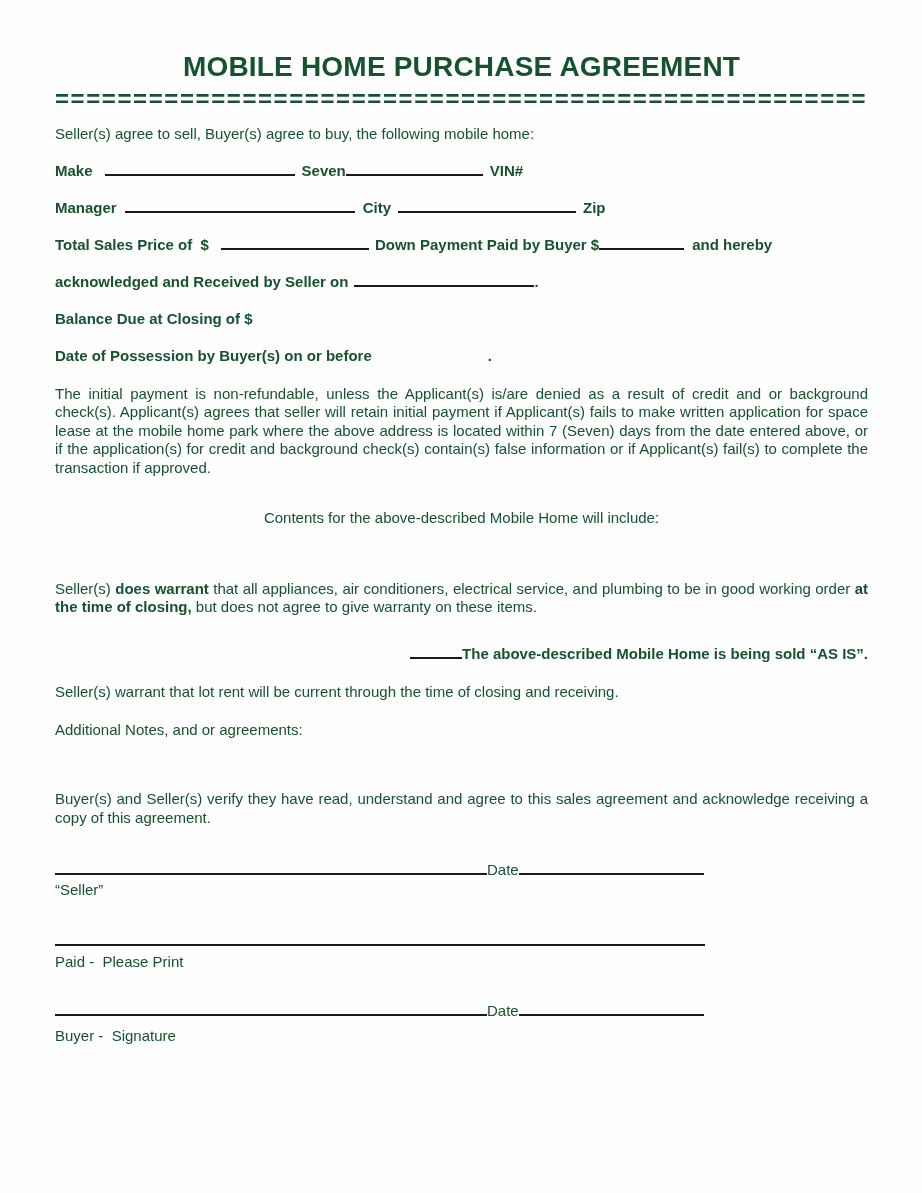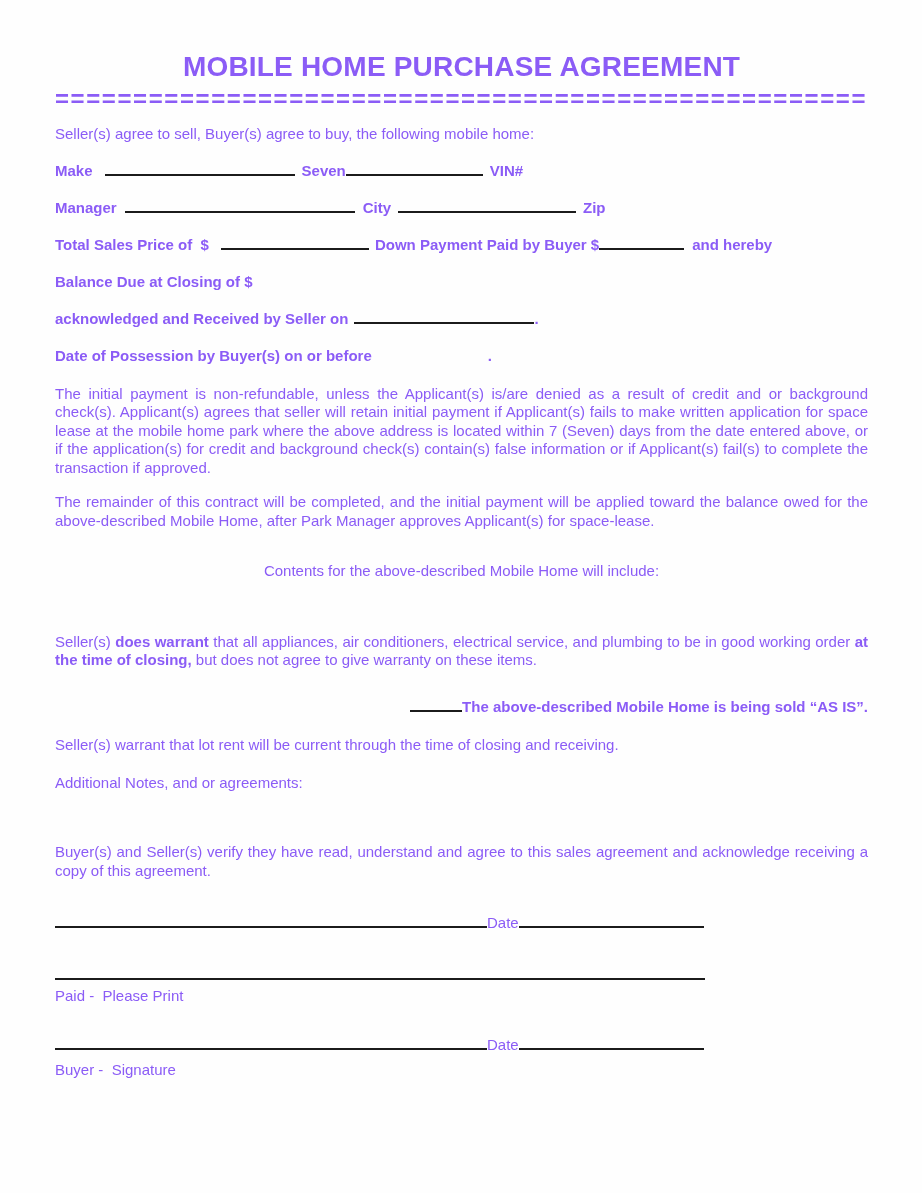--- a/index.html
+++ b/index.html
@@ -2,21 +2,21 @@
 <html><head>
 <meta charset="utf-8">
 <style>
   * { margin: 0; padding: 0; box-sizing: border-box; }
   html, body { background: #ffffff; }
   .page {
     position: relative;
     width: 922px;
     height: 1193px;
     background: #fefefe;
-    color: #8b5cf6;
+    color: #14532d;
     font-family: "Liberation Sans", sans-serif;
     font-size: 15px;
     padding: 52px 54px 0 55px;
     overflow: hidden;
   }
   .title {
     text-align: center;
     font-size: 28px;
     font-weight: bold;
     line-height: 1.1;
@@ -92,43 +92,43 @@
   <div class="separator">====================================================</div>
 
   <p class="intro">Seller(s) agree to sell, Buyer(s) agree to buy, the following mobile home:</p>
 
   <div class="form-row"><span class="lbl">Make</span><span class="blank w190 ml12"></span><span class="lbl ml7">Seven</span><span class="blank w137"></span><span class="lbl ml7">VIN#</span></div>
 
   <div class="form-row"><span class="lbl">Manager</span><span class="blank w230 ml8"></span><span class="lbl ml8">City</span><span class="blank w178 ml7"></span><span class="lbl ml7">Zip</span></div>
 
   <div class="form-row"><span class="lbl">Total Sales Price of  $</span><span class="blank w148 ml12"></span><span class="lbl ml6">Down Payment Paid by Buyer $</span><span class="blank w85"></span><span class="lbl ml8">and hereby</span></div>
 
+  <div class="form-row"><span class="lbl">acknowledged and Received by Seller on</span><span class="blank w180 ml6"></span><span class="lbl">.</span></div>
+
   <div class="form-row"><span class="lbl">Balance Due at Closing of $</span></div>
-
-  <div class="form-row"><span class="lbl">acknowledged and Received by Seller on</span><span class="blank w180 ml6"></span><span class="lbl">.</span></div>
 
   <div class="form-row"><span class="lbl">Date of Possession by Buyer(s) on or before</span><span class="spacer w116"></span><span class="lbl">.</span></div>
 
   <p class="para p-initial">The initial payment is non-refundable, unless the Applicant(s) is/are denied as a result of credit and or background check(s). Applicant(s) agrees that seller will retain initial payment if Applicant(s) fails to make written application for space lease at the mobile home park where the above address is located within 7 (Seven) days from the date entered above, or if the application(s) for credit and background check(s) contain(s) false information or if Applicant(s) fail(s) to complete the transaction if approved.</p>
 
-  <p class="para p-remainder">The remainder of this contract will be completed, and the initial payment will be applied toward the balance owed for the above-described Mobile Home, after Park Manager approves Applicant(s) for space-lease.</p>
 
   <p class="para p-contents">Contents for the above-described Mobile Home will include:</p>
 
   <p class="para p-warrant"><span>Seller(s) </span><span class="b">does warrant</span><span> that all appliances, air conditioners, electrical service, and plumbing to be in good working order </span><span class="b">at the time of closing,</span><span> but does not agree to give warranty on these items.</span></p>
 
   <p class="p-asis"><span class="blank w52"></span><span>The above-described Mobile Home is being sold “AS IS”.</span></p>
 
   <p class="para p-lotrent">Seller(s) warrant that lot rent will be current through the time of closing and receiving.</p>
 
   <p class="para p-notes">Additional Notes, and or agreements:</p>
 
   <p class="para p-verify">Buyer(s) and Seller(s) verify they have read, understand and agree to this sales agreement and acknowledge receiving a copy of this agreement.</p>
 
   <div class="sig-row"><span class="sigline w432"></span><span>Date</span><span class="sigline w185"></span></div>
+  <div class="sig-caption">“Seller”</div>
 
   <div class="print-line"></div>
   <div class="print-caption">Paid -  Please Print</div>
 
   <div class="sig-row sig-row2"><span class="sigline w432"></span><span>Date</span><span class="sigline w185"></span></div>
   <div class="sig-caption print-caption">Buyer -  Signature</div>
 
 </div>
 
 </body></html>

